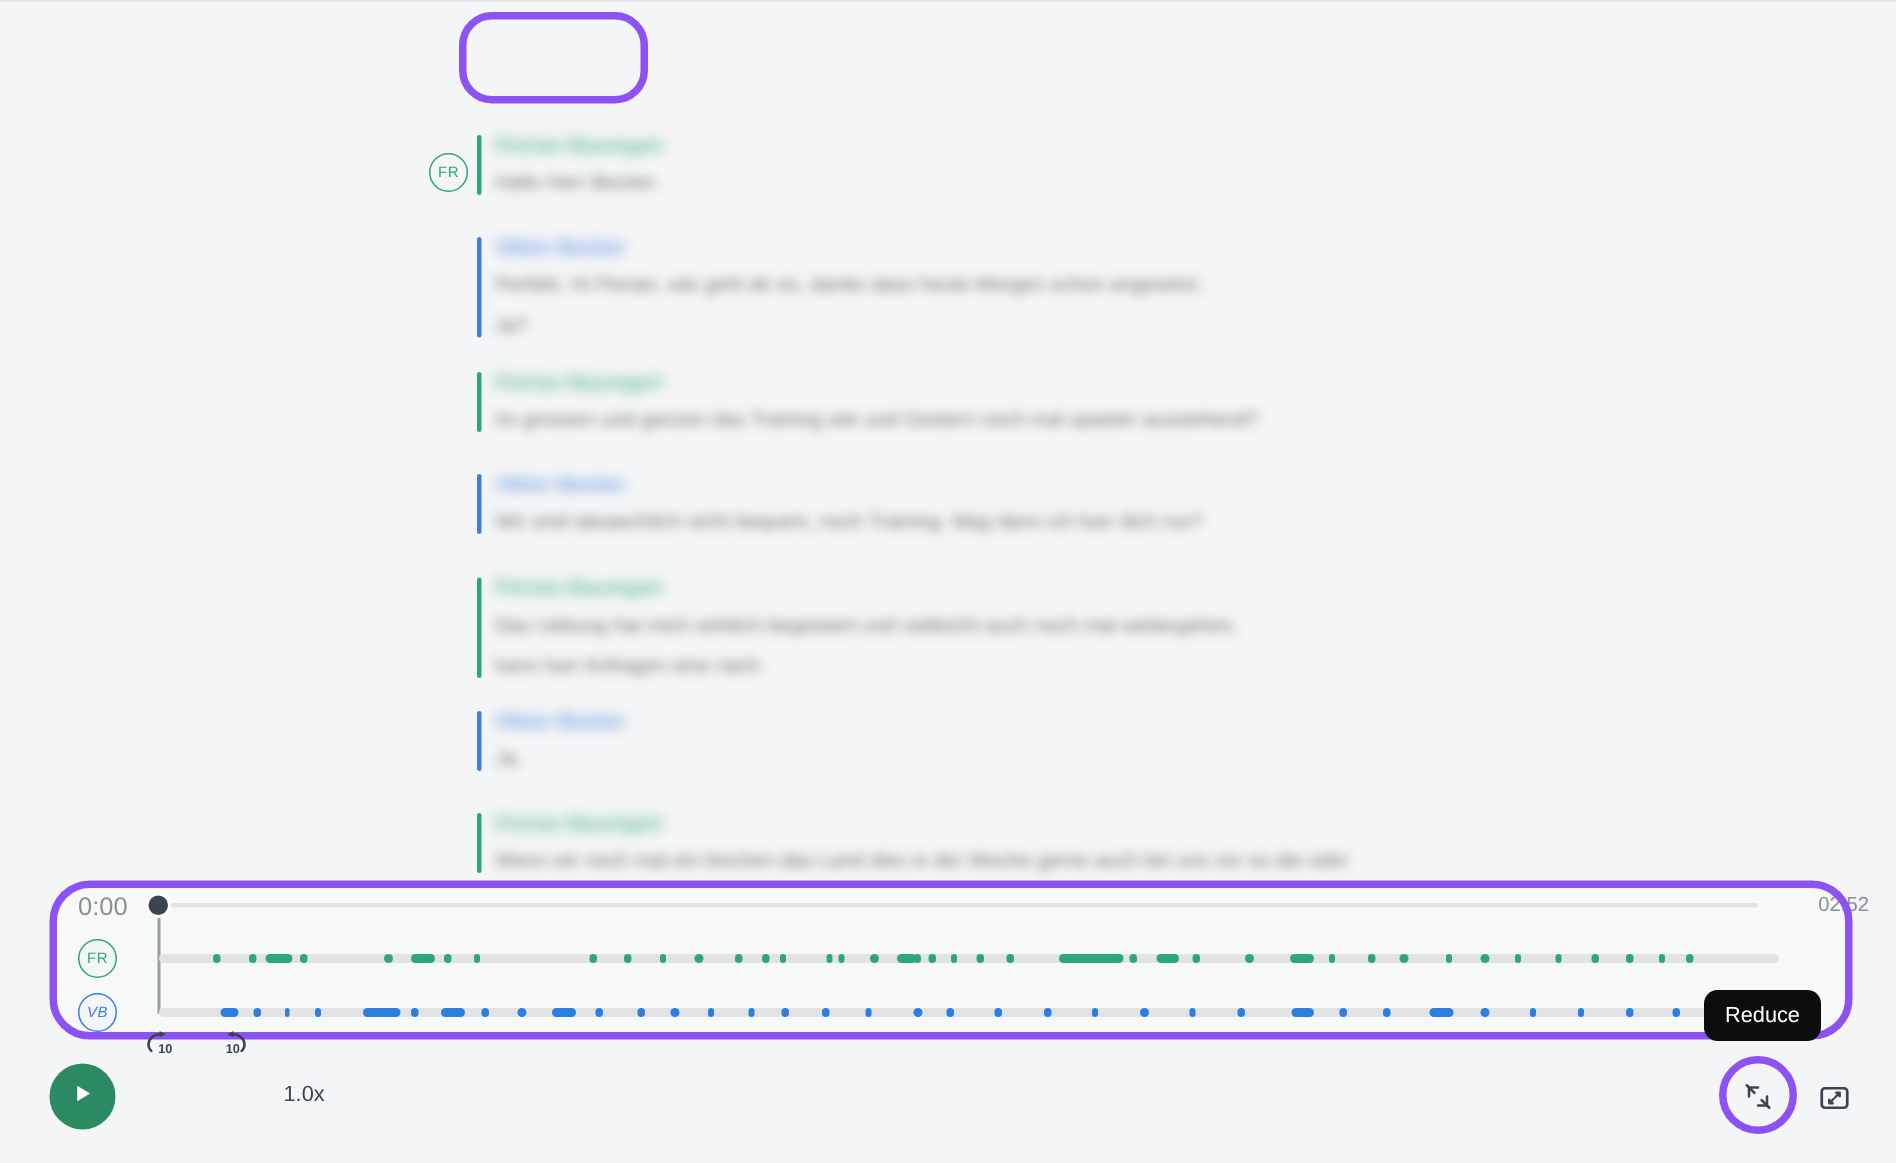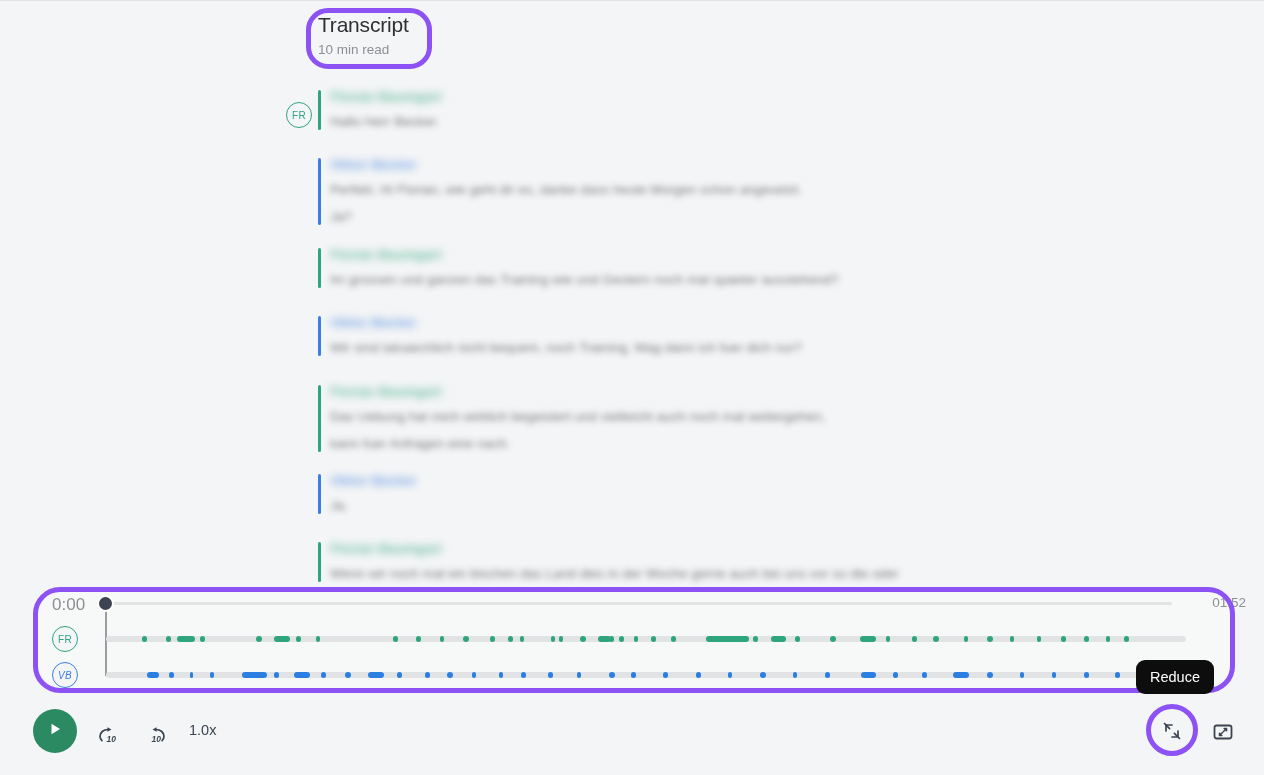--- a/index.html
+++ b/index.html
@@ -121,24 +121,23 @@
   }
 
   
   .play-btn {
     position: absolute; left: 33px; top: 709px;
     width: 44px; height: 44px; border-radius: 50%;
     background: #2c8a63; border: none; cursor: pointer;
     display: flex; align-items: center; justify-content: center;
   }
   .ctrl-icon {
-    position: absolute; top: 722px; width: 28px; height: 28px;
-    display: flex; align-items: center; justify-content: flex-end;
+    position: absolute; top: 682px; width: 28px; height: 28px;
+    display: flex; align-items: center; justify-content: center;
     cursor: pointer;
-    font-style: italic;
   }
   .speed-label {
     position: absolute; left: 189px; top: 722px;
     font-size: 14.5px; color: #3b4450; cursor: pointer;
   }
   .reduce-btn {
     position: absolute; left: 1156px; top: 715px;
     width: 31px; height: 31px; display: flex;
     align-items: center; justify-content: center; cursor: pointer;
   }
@@ -153,24 +152,20 @@
     align-items: center; justify-content: center; cursor: pointer;
   }
 </style>
 </head>
 <body>
 
 <div id="app">
 
   <div class="top-divider"></div>
 
-  <div class="transcript-header">
-    <div class="transcript-title">Transcript</div>
-    <div class="transcript-sub">10 min read</div>
-  </div>
   <div class="annot-header"></div>
 
   <div class="transcript-body" id="transcript-body">
       <div class="avatar fr" style="left: 286px; top: 14px;">FR</div>
       <div class="msg fr" style="left: 318px; top: 0px; width: 600px;">
         <div class="speaker">Florian Baumgart</div>
         <div class="body-text" style="margin-top: 6px;">Hallo Herr Becker.</div>
       </div>
       <div class="msg vb" style="left: 318px; top: 68px; width: 600px;">
         <div class="speaker">Viktor Becker</div>
@@ -195,21 +190,21 @@
         <div class="body-text" style="margin-top: 6px;">Ja.</div>
       </div>
       <div class="msg fr" style="left: 318px; top: 452px; width: 600px;">
         <div class="speaker">Florian Baumgart</div>
         <div class="body-text" style="margin-top: 6px;">Wenn wir noch mal ein bischen das Land dies in der Woche gerne auch bei uns vor so die oder</div>
       </div>
     </div>
 
   <div class="timeline-panel">
     <div class="time-start">0:00</div>
-    <div class="time-end">01:52</div>
+    <div class="time-end">02:52</div>
     <div class="scrub-rail"></div>
     <div class="playhead-line"></div>
     <div class="playhead-knob"></div>
     <div id="tracks">
         <div class="track-row" style="top: 34px; width: 1140px;">
           <div class="avatar fr">FR</div>
           <div class="track-rail">
             <div class="seg fr" style="left: 3.3%; width: 0.5%;"></div>
             <div class="seg fr" style="left: 5.6%; width: 0.4%;"></div>
             <div class="seg fr" style="left: 6.6%; width: 1.6%;"></div>

